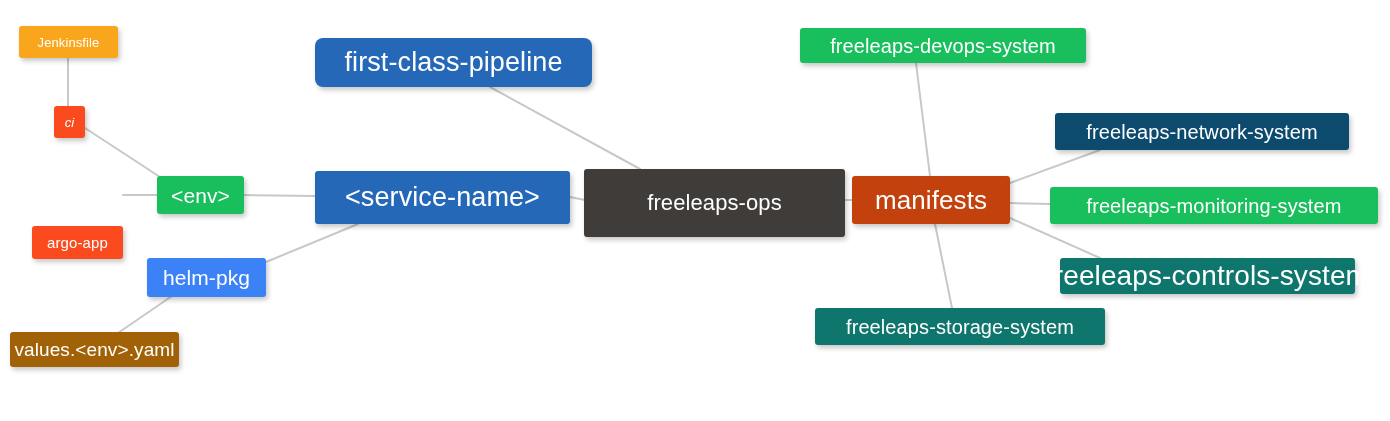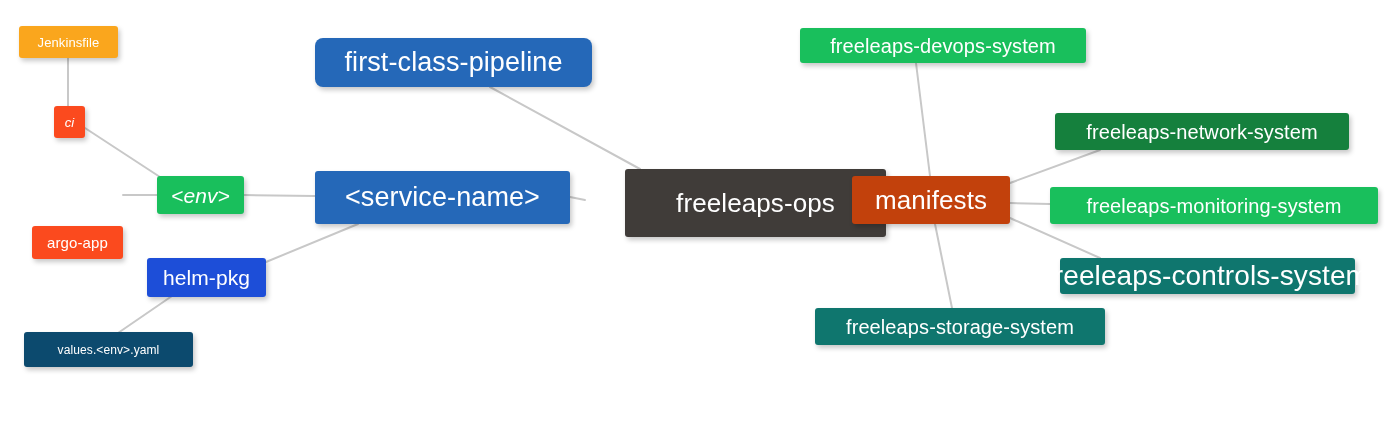--- a/index.html
+++ b/index.html
@@ -66,45 +66,45 @@
   <div id="node-layer">
       <div class="node" style="left: 19px; top: 26px; width: 99px; height: 32px; background: rgb(250, 166, 29); font-size: 13px;">
         <span class="node-label">Jenkinsfile</span>
       </div>
       <div class="node" style="left: 54px; top: 106px; width: 31px; height: 32px; background: rgb(251, 74, 30); font-size: 13px; font-style: italic;">
         <span class="node-label">ci</span>
       </div>
       <div class="node" style="left: 32px; top: 178px; width: 91px; height: 33px; background: rgb(251, 74, 30); font-size: 15px; margin-top: 48px;">
         <span class="node-label">argo-app</span>
       </div>
-      <div class="node" style="left: 157px; top: 176px; width: 87px; height: 38px; background: rgb(25, 191, 92); font-size: 21px; font-style: italic;">
+      <div class="node" style="left: 157px; top: 176px; width: 87px; height: 38px; background: rgb(25, 191, 92); font-size: 21px;">
         <span class="node-label">&lt;env&gt;</span>
       </div>
-      <div class="node" style="left: 147px; top: 258px; width: 119px; height: 39px; background: #1d4ed8; font-size: 21px;">
+      <div class="node" style="left: 147px; top: 258px; width: 119px; height: 39px; background: #3b82f6; font-size: 21px;">
         <span class="node-label">helm-pkg</span>
       </div>
-      <div class="node" style="left: 24px; top: 332px; width: 169px; height: 35px; background: #0c4a6e; font-size: 12px;">
+      <div class="node" style="left: 10px; top: 332px; width: 169px; height: 35px; background: #a16207; font-size: 19px;">
         <span class="node-label">values.&lt;env&gt;.yaml</span>
       </div>
       <div class="node" style="left: 315px; top: 38px; width: 277px; height: 49px; background: rgb(37, 104, 184); font-size: 27px; border-radius: 8px;">
         <span class="node-label">first-class-pipeline</span>
       </div>
       <div class="node" style="left: 315px; top: 171px; width: 255px; height: 53px; background: rgb(37, 104, 184); font-size: 27px;">
         <span class="node-label">&lt;service-name&gt;</span>
       </div>
-      <div class="node" style="left: 584px; top: 169px; width: 261px; height: 68px; background: rgb(64, 60, 57); font-size: 26px; margin-left: 41px;">
+      <div class="node" style="left: 584px; top: 169px; width: 261px; height: 68px; background: rgb(64, 60, 57); font-size: 22px;">
         <span class="node-label">freeleaps-ops</span>
       </div>
       <div class="node" style="left: 852px; top: 176px; width: 158px; height: 48px; background: #c2410c; font-size: 26px;">
         <span class="node-label">manifests</span>
       </div>
       <div class="node" style="left: 800px; top: 28px; width: 286px; height: 35px; background: rgb(25, 191, 92); font-size: 20px;">
         <span class="node-label">freeleaps-devops-system</span>
       </div>
-      <div class="node" style="left: 1055px; top: 113px; width: 294px; height: 37px; background: #15803d; font-size: 20px;">
+      <div class="node" style="left: 1055px; top: 113px; width: 294px; height: 37px; background: #0c4a6e; font-size: 20px;">
         <span class="node-label">freeleaps-network-system</span>
       </div>
       <div class="node" style="left: 1050px; top: 187px; width: 328px; height: 37px; background: rgb(25, 191, 92); font-size: 20px;">
         <span class="node-label">freeleaps-monitoring-system</span>
       </div>
       <div class="node" style="left: 1060px; top: 258px; width: 295px; height: 36px; background: #0f766e; font-size: 28px;">
         <span class="node-label">freeleaps-controls-system</span>
       </div>
       <div class="node" style="left: 815px; top: 308px; width: 290px; height: 37px; background: #0f766e; font-size: 20px;">
         <span class="node-label">freeleaps-storage-system</span>

